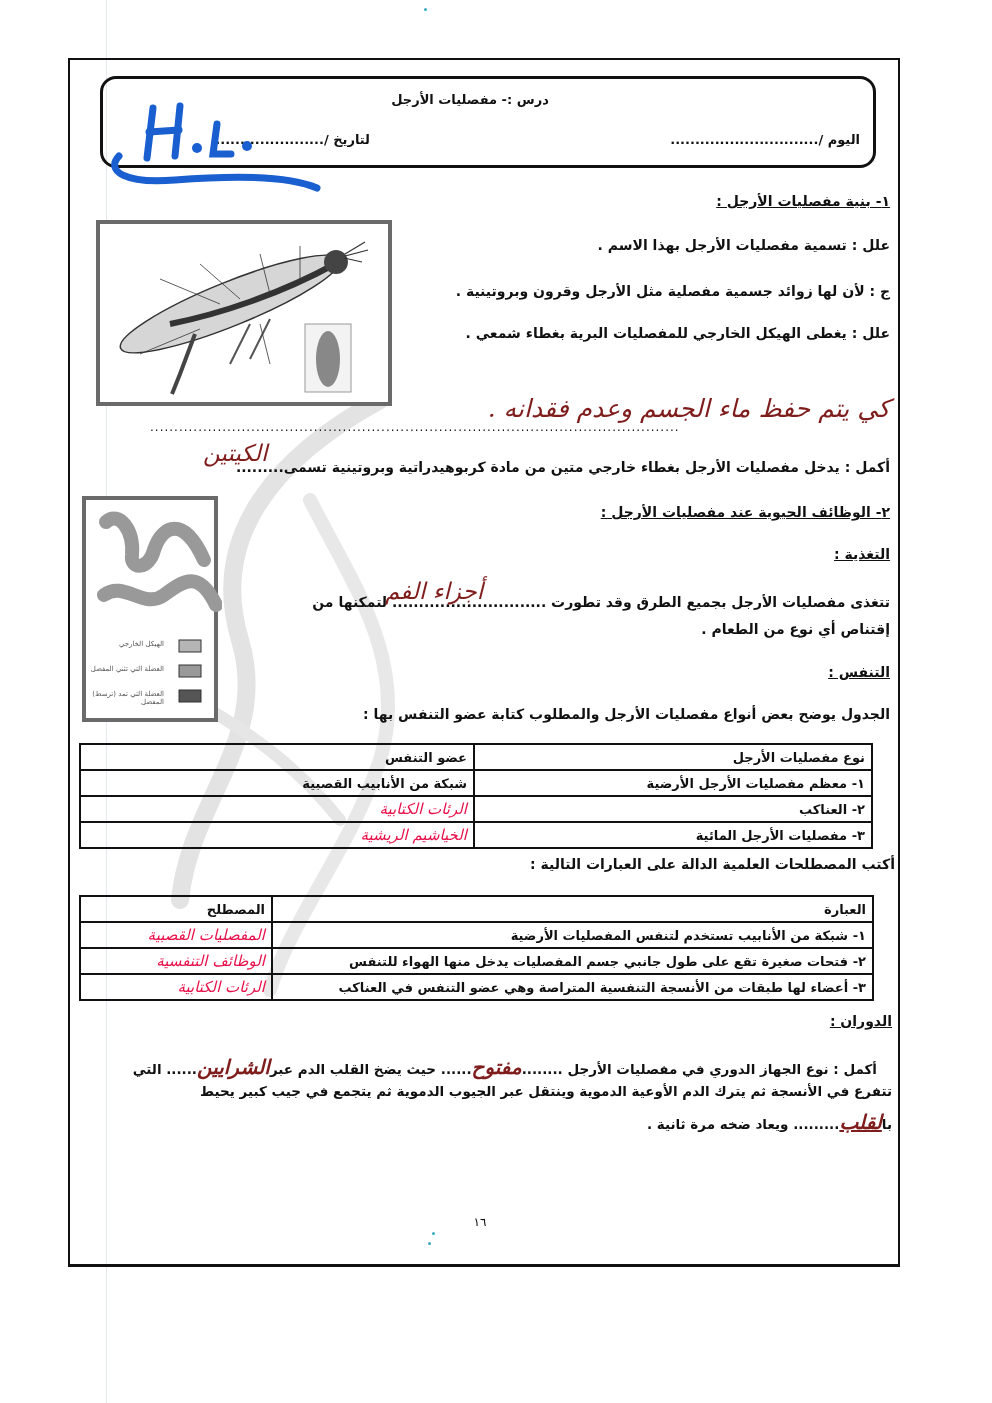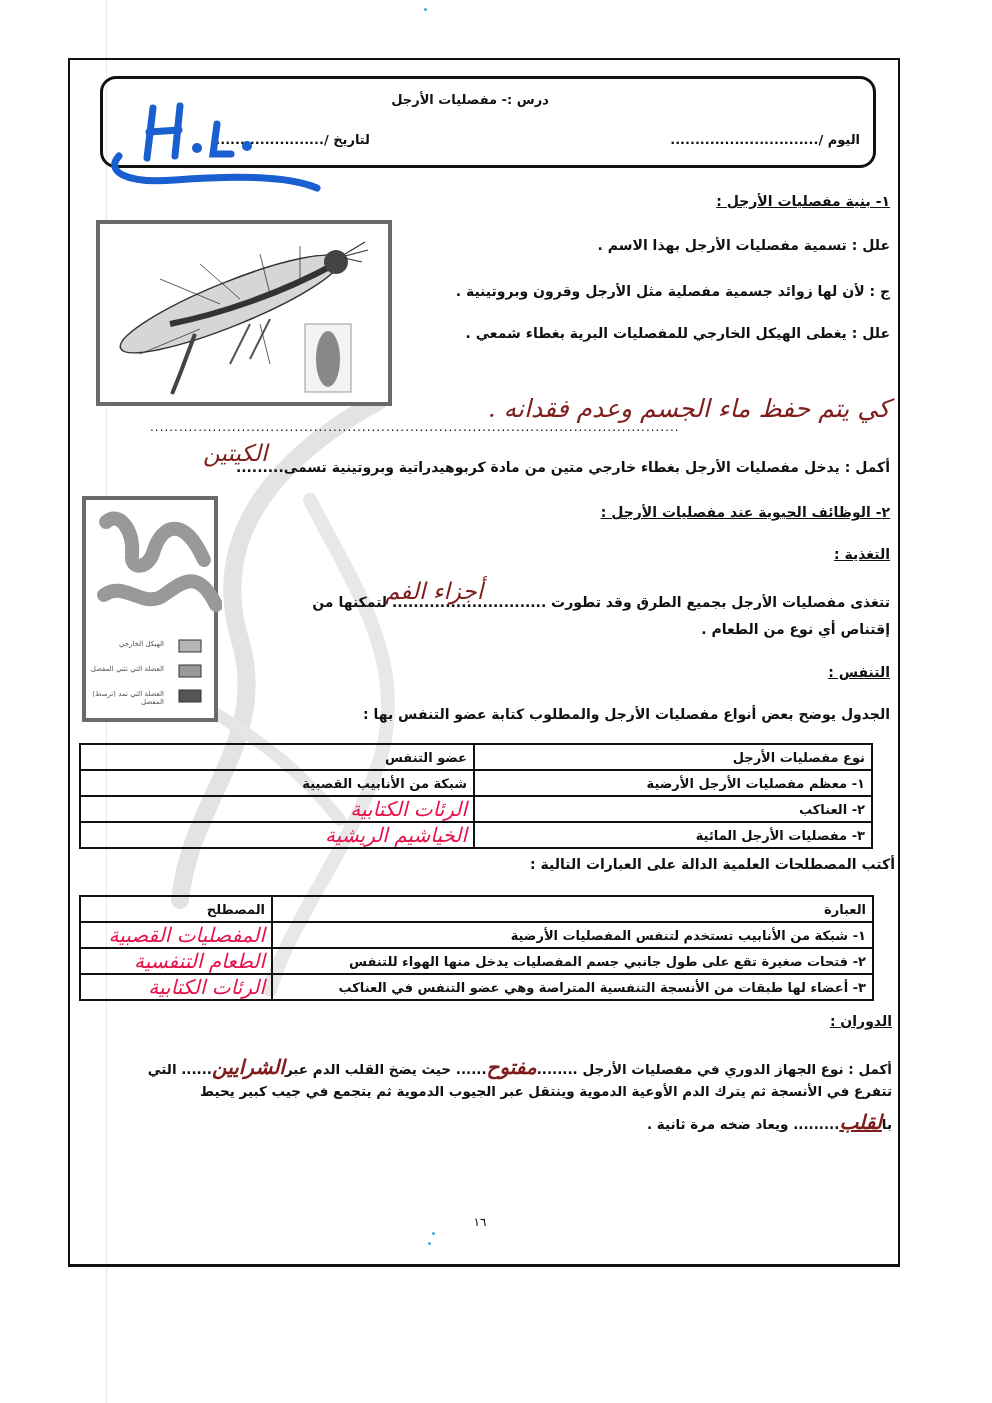--- a/index.html
+++ b/index.html
@@ -12,21 +12,21 @@
            border-bottom-width:3px; box-sizing:border-box; }
   .header-box { position:absolute; left:100px; top:76px; width:776px; height:92px; border:3px solid #111;
                 border-radius:16px; box-sizing:border-box; }
   .txt { font-size:14px; font-weight:bold; white-space:nowrap; }
   .h-sec { font-size:14px; font-weight:bold; text-decoration:underline; white-space:nowrap; }
   .hand { font-family:"DejaVu Serif", serif; color:#7f1d1d; font-style:italic; white-space:nowrap; }
   .dots { letter-spacing:1px; }
   table.t { position:absolute; border-collapse:collapse; direction:rtl; }
   table.t td { border:2px solid #111; padding:0 6px; font-size:13px; font-weight:bold; height:24px;
                white-space:nowrap; overflow:hidden; }
-  table.t td.ans { color:#e8124b; font-family:"DejaVu Serif", serif; font-style:italic; font-weight:normal; font-size:20px; }
+  table.t td.ans { color:#e8124b; font-family:"DejaVu Serif", serif; font-style:italic; font-weight:normal; font-size:15px; }
   .fig { position:absolute; border:4px solid #555; background:#fff; box-sizing:border-box; }
   .watermark { position:absolute; left:150px; top:380px; width:320px; height:620px; pointer-events:none; }
 </style>
 </head>
 <body>
 
 <div class="scanline"></div>
 
 <svg class="watermark" viewBox="0 0 320 620">
   <path d="M230 20 C 120 80, 60 160, 90 260 C 120 360, 40 420, 30 520" stroke="#e3e3e3" stroke-width="18" fill="none" stroke-linecap="round"></path>
@@ -145,31 +145,31 @@
       <tr>
     <td>العبارة</td>
     <td style="width:178px;">المصطلح</td>
   </tr>
   <tr>
     <td>١- شبكة من الأنابيب تستخدم لتنفس المفصليات الأرضية</td>
     <td class="ans">المفصليات القصبية</td>
   </tr>
   <tr>
     <td>٢- فتحات صغيرة تقع على طول جانبي جسم المفصليات يدخل منها الهواء للتنفس</td>
-    <td class="ans">الطعام التنفسية</td>
+    <td class="ans">الوظائف التنفسية</td>
   </tr>
   <tr>
     <td>٣- أعضاء لها طبقات من الأنسجة التنفسية المتراصة وهي عضو التنفس في العناكب</td>
     <td class="ans">الرئات الكتابية</td>
   </tr>
 </tbody>
   </table>
 
 <div class="abs h-sec rtl" style="left:780px;top:1013px;width:112px;">الدوران :</div>
-<div class="abs txt rtl" style="left:95px;top:1055px;width:797px;font-size:13.5px;">
+<div class="abs txt rtl" style="left:80px;top:1055px;width:797px;font-size:13.5px;">
   <span>أكمل : نوع الجهاز الدوري في مفصليات الأرجل ........</span><span class="hand" style="font-size:20px;">مفتوح</span><span>...... حيث يضخ القلب الدم عبر</span><span class="hand" style="font-size:20px;">الشرايين</span><span>...... التي</span>
 </div>
 <div class="abs txt rtl" style="left:95px;top:1083px;width:797px;font-size:13.5px;">تتفرع في الأنسجة ثم يترك الدم الأوعية الدموية وينتقل عبر الجيوب الدموية ثم يتجمع في جيب كبير يحيط</div>
 <div class="abs txt rtl" style="left:500px;top:1110px;width:392px;font-size:13.5px;">
   <span>با</span><span class="hand" style="font-size:20px;text-decoration:underline;">لقلب</span><span>......... ويعاد ضخه مرة ثانية .</span>
 </div>
 
 <div class="abs" style="left:460px;top:1215px;width:40px;text-align:center;font-size:12px;">١٦</div>
 <div class="abs" style="left:432px;top:1232px;width:3px;height:3px;background:#3aa7c4;border-radius:50%;"></div>
 <div class="abs" style="left:428px;top:1242px;width:3px;height:3px;background:#3aa7c4;border-radius:50%;"></div>

